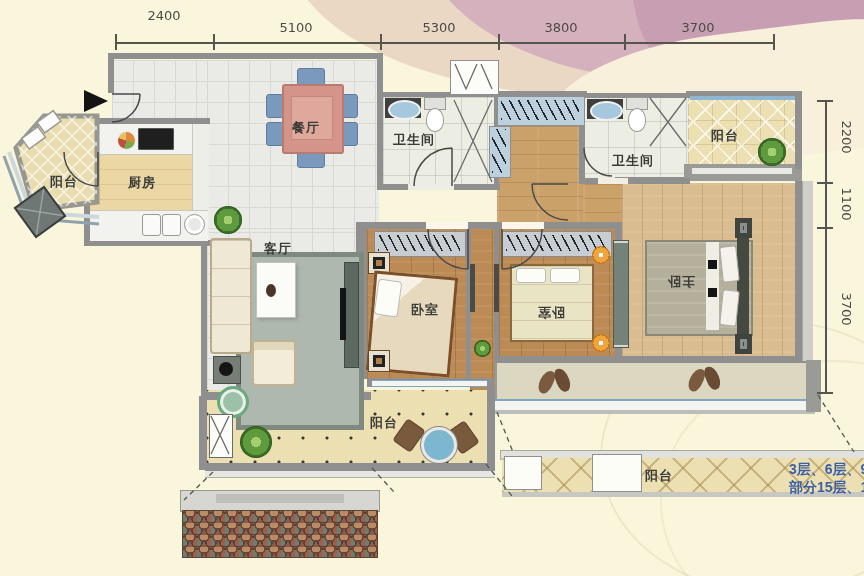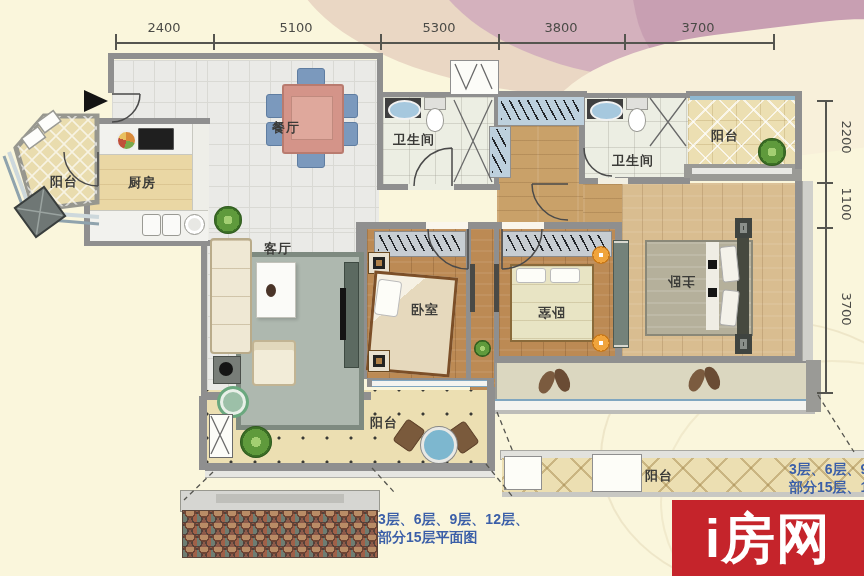--- a/index.html
+++ b/index.html
@@ -240,58 +240,52 @@
       <path d="M 213 472 L 184 500"></path>
       <path d="M 372 468 L 394 492"></path>
       <path d="M 486 464 L 512 496"></path>
       <path d="M 497 412 L 513 452"></path>
       <path d="M 818 395 L 854 452"></path>
     </g>
   </svg>
 
   <span class="rlabel" style="left:50px;top:173px;">阳台</span>
   <span class="rlabel" style="left:128px;top:174px;">厨房</span>
-  <span class="rlabel" style="left:272px;top:119px;">餐厅</span>
+  <span class="rlabel" style="left:292px;top:119px;">餐厅</span>
   <span class="rlabel" style="left:393px;top:131px;">卫生间</span>
   <span class="rlabel" style="left:612px;top:152px;">卫生间</span>
   <span class="rlabel" style="left:711px;top:127px;">阳台</span>
   <span class="rlabel" style="left:264px;top:240px;font-family:Liberation Mono, monospace;">客厅</span>
   <span class="rlabel" style="left:411px;top:301px;">卧室</span>
   <span class="rlabel" style="left:537px;top:303px;transform:rotate(180deg);">卧室</span>
   <span class="rlabel" style="left:667px;top:272px;transform:rotate(180deg);">主卧</span>
   <span class="rlabel" style="left:370px;top:414px;">阳台</span>
   <span class="rlabel" style="left:645px;top:467px;">阳台</span>
 
   <i class="f" style="left:115px;top:42px;width:660px;height:1.5px;background:#55554f;"></i>
   <i class="f" style="left:115px;top:34px;width:1.5px;height:16px;background:#55554f;"></i>
   <i class="f" style="left:213px;top:34px;width:1.5px;height:16px;background:#55554f;"></i>
   <i class="f" style="left:380px;top:34px;width:1.5px;height:16px;background:#55554f;"></i>
   <i class="f" style="left:498px;top:34px;width:1.5px;height:16px;background:#55554f;"></i>
   <i class="f" style="left:624px;top:34px;width:1.5px;height:16px;background:#55554f;"></i>
   <i class="f" style="left:773px;top:34px;width:1.5px;height:16px;background:#55554f;"></i>
-  <span class="dim" style="left:134px;top:20px;width:60px;">2400</span>
+  <span class="dim" style="left:134px;top:8px;width:60px;">2400</span>
   <span class="dim" style="left:266px;top:20px;width:60px;">5100</span>
   <span class="dim" style="left:409px;top:20px;width:60px;">5300</span>
   <span class="dim" style="left:531px;top:20px;width:60px;">3800</span>
   <span class="dim" style="left:668px;top:20px;width:60px;">3700</span>
 
   <i class="f" style="left:825px;top:100px;width:1.5px;height:292px;background:#55554f;"></i>
   <i class="f" style="left:817px;top:100px;width:16px;height:1.5px;background:#55554f;"></i>
   <i class="f" style="left:817px;top:182px;width:16px;height:1.5px;background:#55554f;"></i>
   <i class="f" style="left:817px;top:227px;width:16px;height:1.5px;background:#55554f;"></i>
   <i class="f" style="left:817px;top:392px;width:16px;height:1.5px;background:#55554f;"></i>
   <span class="dim" style="left:826px;top:129px;width:40px;height:16px;line-height:16px;transform:rotate(90deg);">2200</span>
   <span class="dim" style="left:826px;top:196px;width:40px;height:16px;line-height:16px;transform:rotate(90deg);">1100</span>
   <span class="dim" style="left:826px;top:301px;width:40px;height:16px;line-height:16px;transform:rotate(90deg);">3700</span>
 
-  <div class="cap" style="left:378px;top:510px;color:#3b5fa8;">
-    <div>3层、6层、9层、12层、</div>
-    <div>部分15层平面图</div>
-  </div>
   <div class="cap" style="left:789px;top:460px;color:#3b5fa8;">
     <div>3层、6层、9</div>
     <div>部分15层、1</div>
   </div>
 
-  <div class="abs" style="left:672px;top:500px;width:192px;height:76px;background:#c5242b;color:#fff;
-              font-size:54px;font-weight:bold;line-height:76px;text-align:center;letter-spacing:1px;">i房网</div>
 
 </div>
 
 </body></html>

